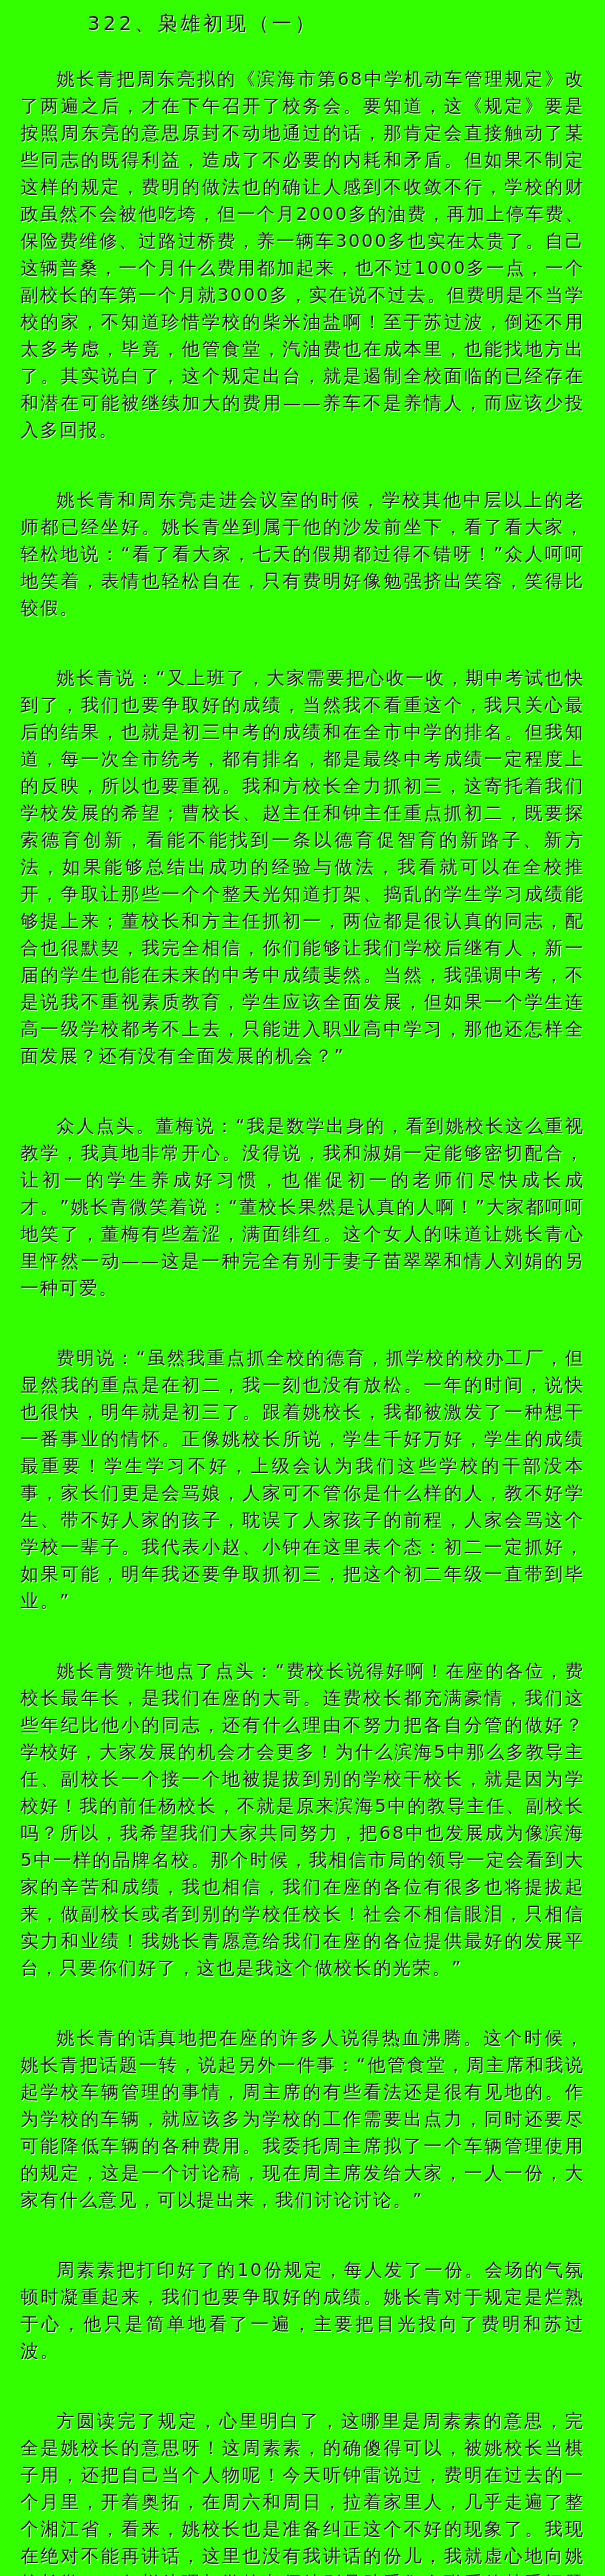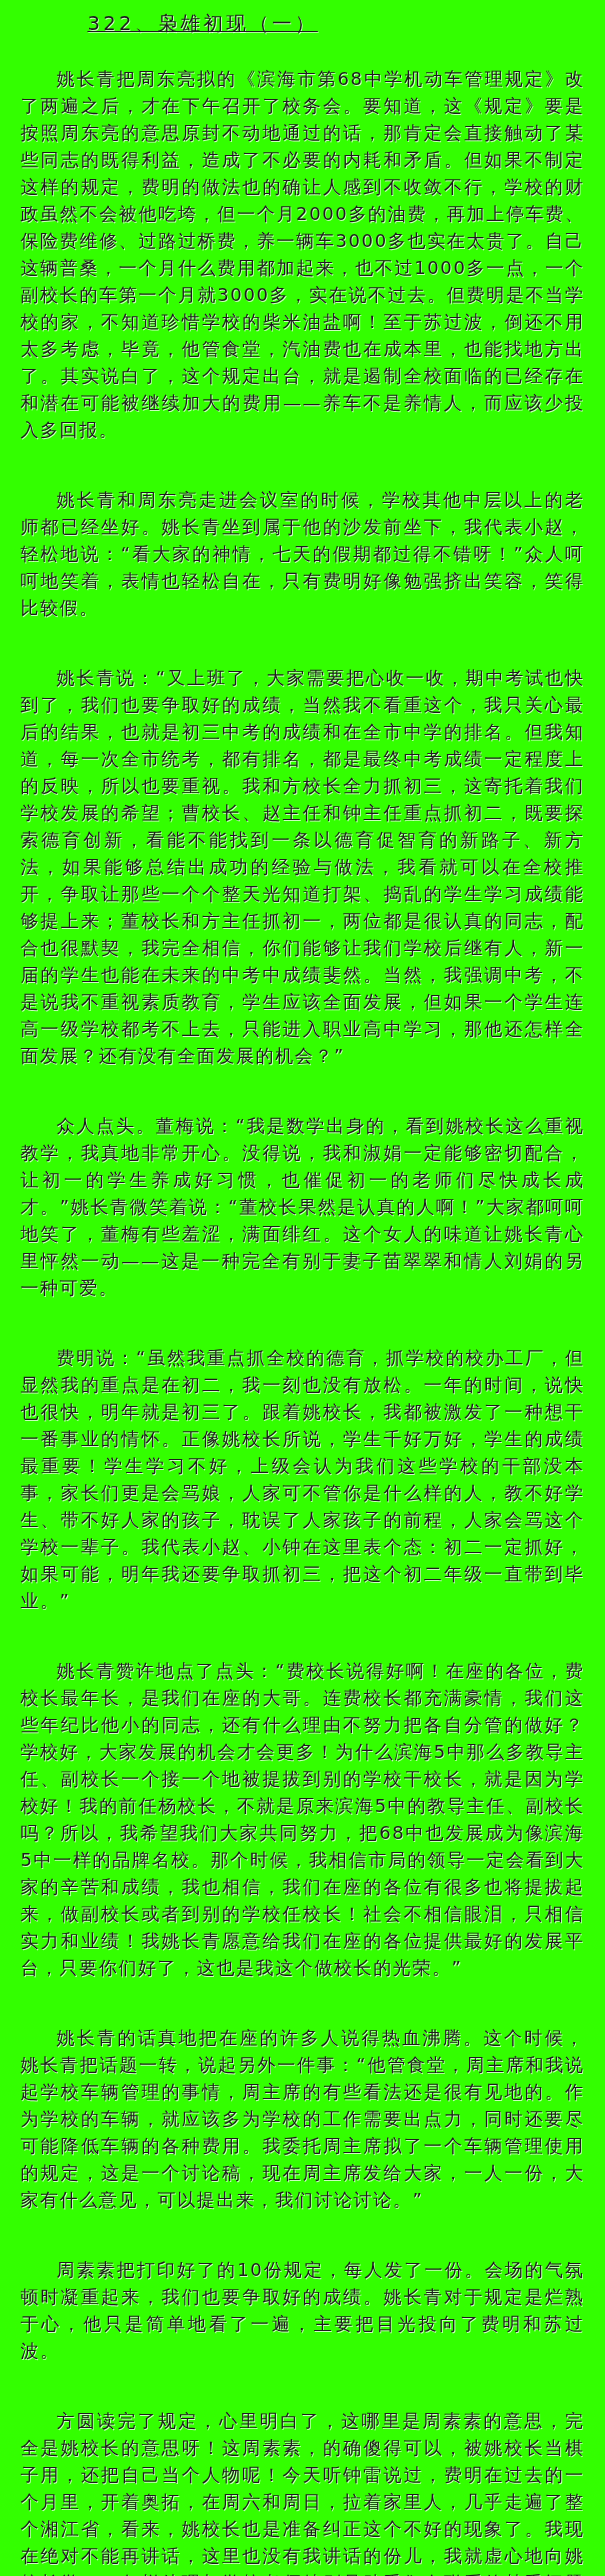--- a/index.html
+++ b/index.html
@@ -21,21 +21,20 @@
     text-shadow: 0.8px 0.8px 0 rgba(255,255,255,0.75);
   }
   .chapter-title {
     margin: 0 0 28px 0;
     padding-left: 67px;
     font-size: 19.6px;
     font-weight: normal;
     letter-spacing: 3.3px;
     line-height: 26px;
     white-space: nowrap;
-    text-decoration: underline;
   }
   .manuscript p {
     margin: 16px 0 43px 0;
     text-indent: 2em;
     font-size: 18px;
     line-height: 27px;
     letter-spacing: 1.6px;
     text-align: justify;
     word-break: break-all;
   }
@@ -44,21 +43,21 @@
   }
 </style>
 </head>
 <body>
 
 <div class="page">
   <h1 class="chapter-title">322、枭雄初现（一）</h1>
 
   <div class="manuscript">
     <p>姚长青把周东亮拟的《滨海市第68中学机动车管理规定》改了两遍之后，才在下午召开了校务会。要知道，这《规定》要是按照周东亮的意思原封不动地通过的话，那肯定会直接触动了某些同志的既得利益，造成了不必要的内耗和矛盾。但如果不制定这样的规定，费明的做法也的确让人感到不收敛不行，学校的财政虽然不会被他吃垮，但一个月2000多的油费，再加上停车费、保险费维修、过路过桥费，养一辆车3000多也实在太贵了。自己这辆普桑，一个月什么费用都加起来，也不过1000多一点，一个副校长的车第一个月就3000多，实在说不过去。但费明是不当学校的家，不知道珍惜学校的柴米油盐啊！至于苏过波，倒还不用太多考虑，毕竟，他管食堂，汽油费也在成本里，也能找地方出了。其实说白了，这个规定出台，就是遏制全校面临的已经存在和潜在可能被继续加大的费用——养车不是养情人，而应该少投入多回报。</p>
-    <p>姚长青和周东亮走进会议室的时候，学校其他中层以上的老师都已经坐好。姚长青坐到属于他的沙发前坐下，我代表小赵，轻松地说：“看大家的神情，七天的假期都过得不错呀！”众人呵呵地笑着，表情也轻松自在，只有费明好像勉强挤出笑容，笑得比较假。</p>
+    <p>姚长青和周东亮走进会议室的时候，学校其他中层以上的老师都已经坐好。姚长青坐到属于他的沙发前坐下，看了看大家，轻松地说：“看了看大家，七天的假期都过得不错呀！”众人呵呵地笑着，表情也轻松自在，只有费明好像勉强挤出笑容，笑得比较假。</p>
     <p>姚长青说：“又上班了，大家需要把心收一收，期中考试也快到了，我们也要争取好的成绩，当然我不看重这个，我只关心最后的结果，也就是初三中考的成绩和在全市中学的排名。但我知道，每一次全市统考，都有排名，都是最终中考成绩一定程度上的反映，所以也要重视。我和方校长全力抓初三，这寄托着我们学校发展的希望；曹校长、赵主任和钟主任重点抓初二，既要探索德育创新，看能不能找到一条以德育促智育的新路子、新方法，如果能够总结出成功的经验与做法，我看就可以在全校推开，争取让那些一个个整天光知道打架、捣乱的学生学习成绩能够提上来；董校长和方主任抓初一，两位都是很认真的同志，配合也很默契，我完全相信，你们能够让我们学校后继有人，新一届的学生也能在未来的中考中成绩斐然。当然，我强调中考，不是说我不重视素质教育，学生应该全面发展，但如果一个学生连高一级学校都考不上去，只能进入职业高中学习，那他还怎样全面发展？还有没有全面发展的机会？”</p>
     <p>众人点头。董梅说：“我是数学出身的，看到姚校长这么重视教学，我真地非常开心。没得说，我和淑娟一定能够密切配合，让初一的学生养成好习惯，也催促初一的老师们尽快成长成才。”姚长青微笑着说：“董校长果然是认真的人啊！”大家都呵呵地笑了，董梅有些羞涩，满面绯红。这个女人的味道让姚长青心里怦然一动——这是一种完全有别于妻子苗翠翠和情人刘娟的另一种可爱。</p>
     <p>费明说：“虽然我重点抓全校的德育，抓学校的校办工厂，但显然我的重点是在初二，我一刻也没有放松。一年的时间，说快也很快，明年就是初三了。跟着姚校长，我都被激发了一种想干一番事业的情怀。正像姚校长所说，学生千好万好，学生的成绩最重要！学生学习不好，上级会认为我们这些学校的干部没本事，家长们更是会骂娘，人家可不管你是什么样的人，教不好学生、带不好人家的孩子，耽误了人家孩子的前程，人家会骂这个学校一辈子。我代表小赵、小钟在这里表个态：初二一定抓好，如果可能，明年我还要争取抓初三，把这个初二年级一直带到毕业。”</p>
     <p>姚长青赞许地点了点头：“费校长说得好啊！在座的各位，费校长最年长，是我们在座的大哥。连费校长都充满豪情，我们这些年纪比他小的同志，还有什么理由不努力把各自分管的做好？学校好，大家发展的机会才会更多！为什么滨海5中那么多教导主任、副校长一个接一个地被提拔到别的学校干校长，就是因为学校好！我的前任杨校长，不就是原来滨海5中的教导主任、副校长吗？所以，我希望我们大家共同努力，把68中也发展成为像滨海5中一样的品牌名校。那个时候，我相信市局的领导一定会看到大家的辛苦和成绩，我也相信，我们在座的各位有很多也将提拔起来，做副校长或者到别的学校任校长！社会不相信眼泪，只相信实力和业绩！我姚长青愿意给我们在座的各位提供最好的发展平台，只要你们好了，这也是我这个做校长的光荣。”</p>
     <p>姚长青的话真地把在座的许多人说得热血沸腾。这个时候，姚长青把话题一转，说起另外一件事：“他管食堂，周主席和我说起学校车辆管理的事情，周主席的有些看法还是很有见地的。作为学校的车辆，就应该多为学校的工作需要出点力，同时还要尽可能降低车辆的各种费用。我委托周主席拟了一个车辆管理使用的规定，这是一个讨论稿，现在周主席发给大家，一人一份，大家有什么意见，可以提出来，我们讨论讨论。”</p>
     <p>周素素把打印好了的10份规定，每人发了一份。会场的气氛顿时凝重起来，我们也要争取好的成绩。姚长青对于规定是烂熟于心，他只是简单地看了一遍，主要把目光投向了费明和苏过波。</p>
     <p>方圆读完了规定，心里明白了，这哪里是周素素的意思，完全是姚校长的意思呀！这周素素，的确傻得可以，被姚校长当棋子用，还把自己当个人物呢！今天听钟雷说过，费明在过去的一个月里，开着奥拓，在周六和周日，拉着家里人，几乎走遍了整个湘江省，看来，姚校长也是准备纠正这个不好的现象了。我现在绝对不能再讲话，这里也没有我讲话的份儿，我就虚心地向姚校长学习，怎样处理与学校老师特别是助手们有联系的棘手问题吧。</p>
   </div>
 </div>
 

